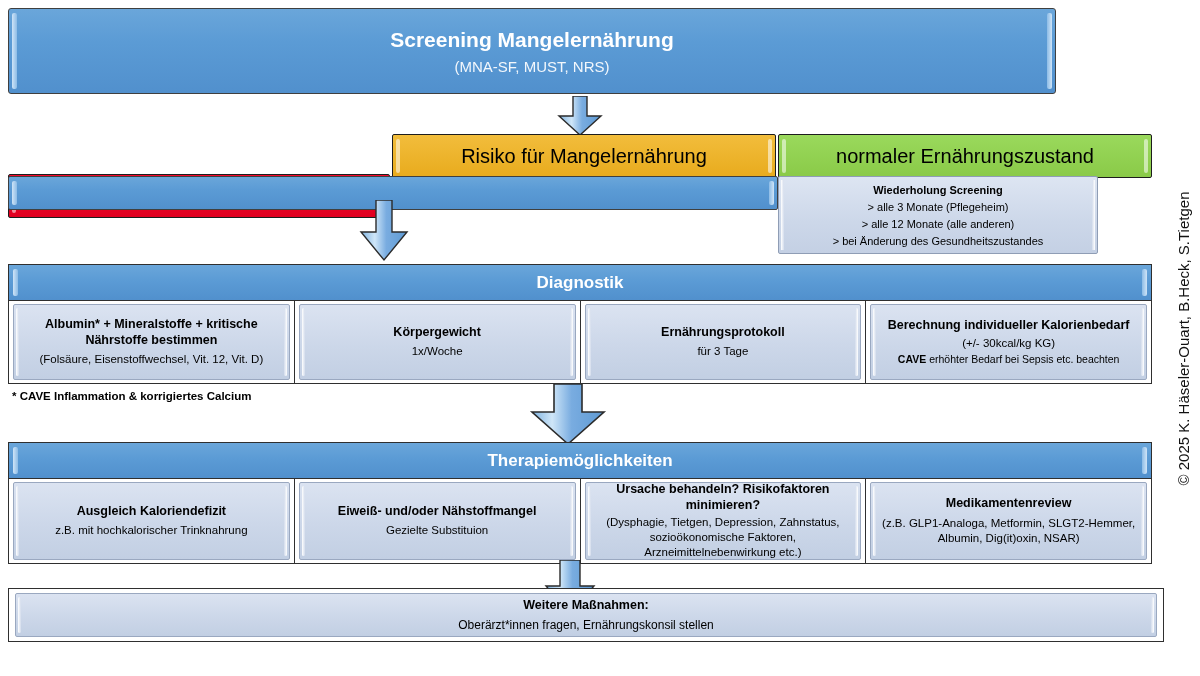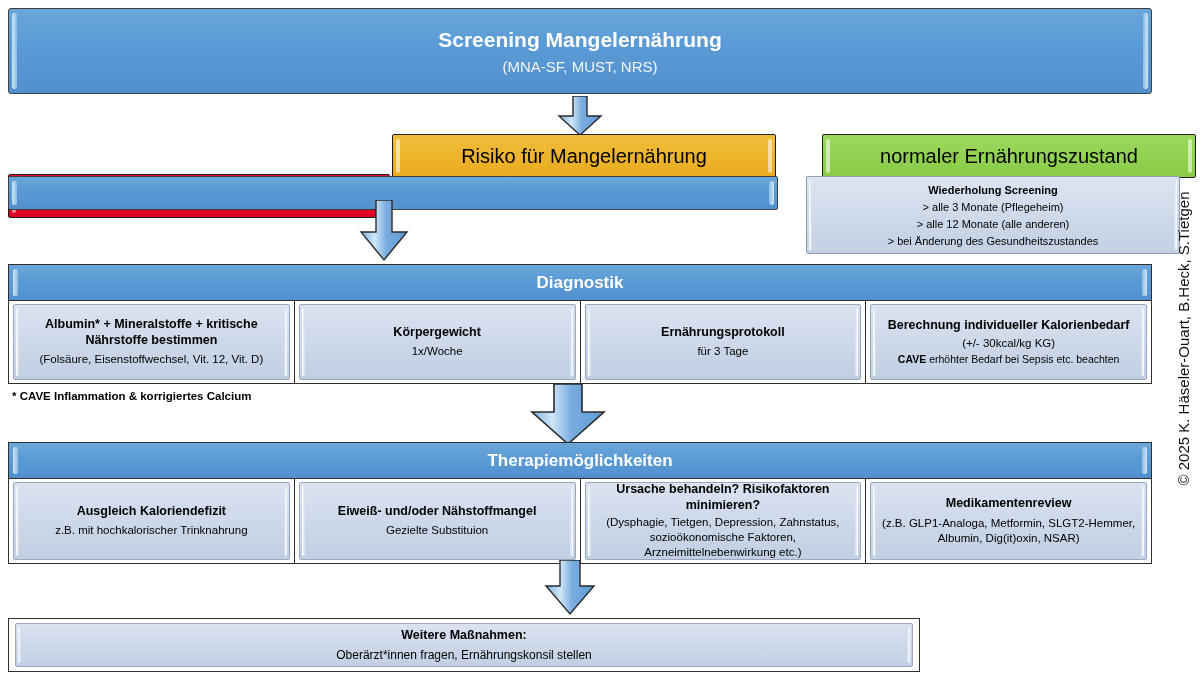--- a/index.html
+++ b/index.html
@@ -58,63 +58,63 @@
     background:linear-gradient(90deg,#ffffff,#d3dcec);border-radius:2px;}
   .cell-inner::after{content:"";position:absolute;right:2px;top:3px;bottom:3px;width:3px;
     background:linear-gradient(90deg,#d3dcec,#ffffff);border-radius:2px;}
   .cell-title{font-weight:bold;font-size:12.5px;line-height:1.25;}
   .cell-sub{font-size:11.5px;line-height:1.3;margin-top:4px;}
   .cell-sub.tight{margin-top:2px;}
   .cell-note{font-size:10.5px;line-height:1.25;margin-top:2px;}
   .cell-note b{font-weight:bold;}
 
   
-  #screening{left:8px;top:8px;width:1144px;height:86px;border-radius:3px;
+  #screening{left:8px;top:8px;width:1048px;height:86px;border-radius:3px;
     display:flex;flex-direction:column;align-items:center;justify-content:center;}
   #screening .t1{color:#fff;font-weight:bold;font-size:21px;}
   #screening .t2{color:#f2f7fc;font-size:15px;margin-top:6px;}
 
   
   #statusband{left:8px;top:176px;width:770px;height:34px;border-radius:2px;}
   #repeatpanel{
-    position:absolute;left:778px;top:176px;width:374px;height:78px;
+    position:absolute;left:778px;top:176px;width:320px;height:78px;
     background:linear-gradient(180deg,#dde5f2 0%,#ccd7e9 60%,#c4d0e4 100%);
     border:1px solid #8f9db5;box-sizing:border-box;border-radius:2px;
-    display:flex;flex-direction:column;align-items:center;justify-content:center;margin-left:28px;
+    display:flex;flex-direction:column;align-items:center;justify-content:center;
   }
   #repeatpanel::before{content:"";position:absolute;left:2px;top:3px;bottom:3px;width:3px;
     background:linear-gradient(90deg,#ffffff,#d3dcec);}
   #repeatpanel::after{content:"";position:absolute;right:2px;top:3px;bottom:3px;width:3px;
     background:linear-gradient(90deg,#d3dcec,#ffffff);}
   .rp-title{font-weight:bold;font-size:11px;}
   .rp-line{font-size:11px;margin-top:5px;}
 
   .status{
     position:absolute;border:1px solid #1d1d1d;box-sizing:border-box;border-radius:2px;
     display:flex;align-items:center;justify-content:center;
     font-size:20px;color:#000;
   }
   .status::before{content:"";position:absolute;left:3px;top:4px;bottom:4px;width:4px;
     border-radius:2px;background:rgba(255,255,255,.55);}
   .status::after{content:"";position:absolute;right:3px;top:4px;bottom:4px;width:4px;
     border-radius:2px;background:rgba(255,255,255,.55);}
   #st-red{left:8px;top:134px;width:382px;height:44px;margin-top:40px;}
   #st-amber{left:392px;top:134px;width:384px;height:44px;}
-  #st-green{left:778px;top:134px;width:374px;height:44px;margin-left:44px;}
+  #st-green{left:778px;top:134px;width:374px;height:44px;}
 
   
   #diagnostik{left:8px;top:264px;width:1144px;height:120px;}
   
   #therapie{left:8px;top:442px;width:1144px;height:122px;padding-left:16px;}
 
   
   #cave{position:absolute;left:12px;top:390px;font-size:11.5px;font-weight:bold;}
 
   
-  #final{position:absolute;left:8px;top:618px;width:912px;height:54px;
+  #final{position:absolute;left:8px;top:588px;width:1156px;height:54px;
     border:1px solid #2f2f2f;box-sizing:border-box;background:#fff;padding:5px;}
   #final .cell-inner{left:6px;right:6px;top:4px;bottom:4px;}
   #final .f1{font-weight:bold;font-size:12.5px;}
   #final .f2{font-size:12px;margin-top:6px;}
 
   
   .arrow{position:absolute;}
   .arrow svg{display:block;}
 
   

